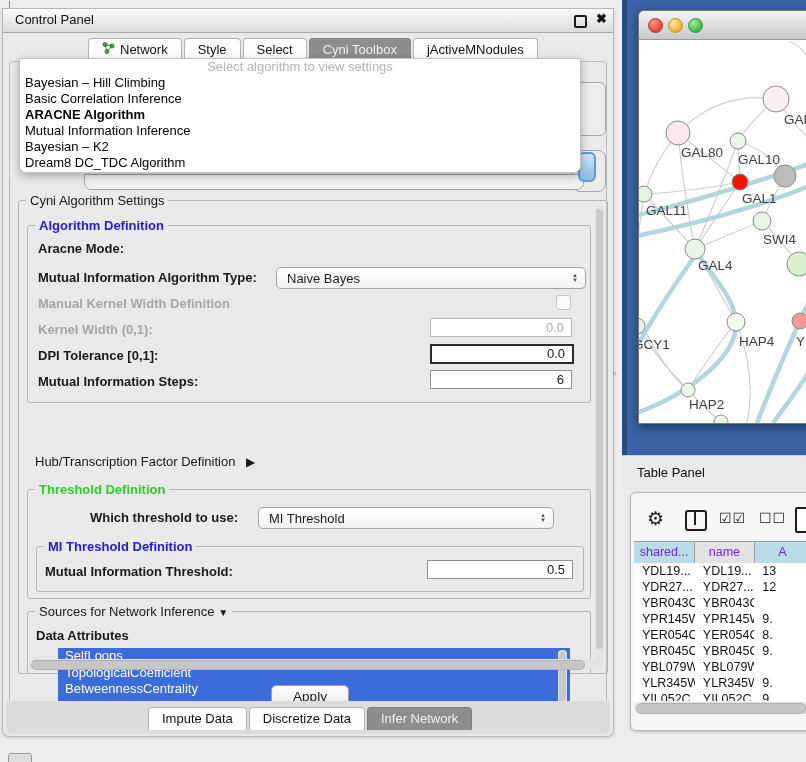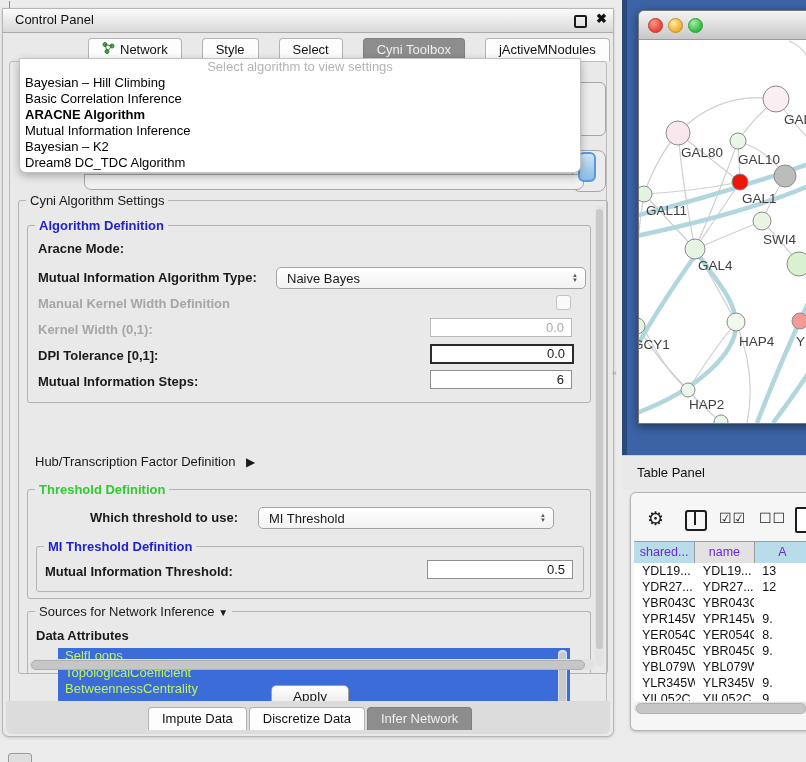--- a/index.html
+++ b/index.html
@@ -14,21 +14,21 @@
       border:1px solid #b6b6b6;border-radius:0 0 7px 7px;box-shadow:0 1px 3px rgba(0,0,0,.15);}
   #cp-titlebar{left:0;top:0;right:0;height:23px;
       background:linear-gradient(#fbfbfb,#d9d9d9);border-bottom:1px solid #aaa;}
   #cp-title{left:12px;top:3px;font-size:13px;color:#111;}
   #cp-float{right:26px;top:6px;width:9px;height:9px;border:2px solid #1a1a1a;border-radius:2px;}
   #cp-close{right:6px;top:2px;font-size:13px;font-weight:bold;color:#111;}
   #top-tick{left:6px;top:-8px;width:1px;height:7px;background:#8a8a8a;}
 
   
   .tabrow{display:flex;align-items:flex-end;}
-  #top-tabs{left:85px;top:28px;height:24px;gap:18px;}
+  #top-tabs{left:85px;top:28px;height:24px;}
   .tab{height:22px;line-height:22px;padding:0 13px;background:#fdfdfd;border:1px solid #b3b3b3;
        border-bottom:none;border-radius:4px 4px 0 0;margin-right:2px;color:#111;
        display:flex;align-items:center;gap:5px;}
   .tab.sel{background:#8d8d8d;color:#efefef;border-color:#7f7f7f;}
   .net-ico{width:13px;height:12px;display:inline-block;}
 
   
   #cp-content{left:6px;top:52px;width:596px;height:650px;background:#e9e9e9;
       border:1px solid #bdbdbd;border-radius:3px;}
   #cp-footer{left:3px;top:692px;width:604px;height:33px;background:#dcdcdc;border-radius:0 0 6px 6px;}
@@ -54,21 +54,21 @@
   .glab{font-weight:bold;color:#a6a6a6;white-space:nowrap;}
 
   .combo{background:linear-gradient(#ffffff,#f2f2f2);border:1px solid #a3a3a3;border-radius:5px;
       height:20px;display:flex;align-items:center;justify-content:space-between;padding:0 4px 0 10px;}
   .spin{display:flex;flex-direction:column;align-items:center;color:#555;font-size:6px;line-height:5px;width:12px;}
   .field{background:#fff;border:1px solid #8f8f8f;height:17px;line-height:17px;text-align:right;
       padding:0 7px;font-size:13px;}
   .field.dis{border:1px solid #b9b9b9;color:#ababab;}
   .field.focus{border:2px solid #2b2b2b;height:16px;line-height:16px;}
 
-  #attr-list{background:#3c6cd9;color:#bef264;overflow:hidden;}
+  #attr-list{background:#3c6cd9;color:#ffffff;overflow:hidden;}
   #attr-list .li{height:16.5px;line-height:16.5px;padding-left:7px;white-space:nowrap;}
   .vthumb{background:#c9c9c9;border-radius:4px;}
   .htrack{background:#e2e2e2;border-radius:6px;}
   .hthumb{background:#c6c6c6;border:1px solid #b0b0b0;border-radius:6px;}
 
   #apply-btn{left:261px;top:623px;width:76px;height:22px;background:linear-gradient(#ffffff,#e7e7e7);
       border:1px solid #9e9e9e;border-radius:5px;text-align:center;line-height:21px;font-size:13.5px;}
 
   #bottom-tabs{left:145px;top:698px;}
 

